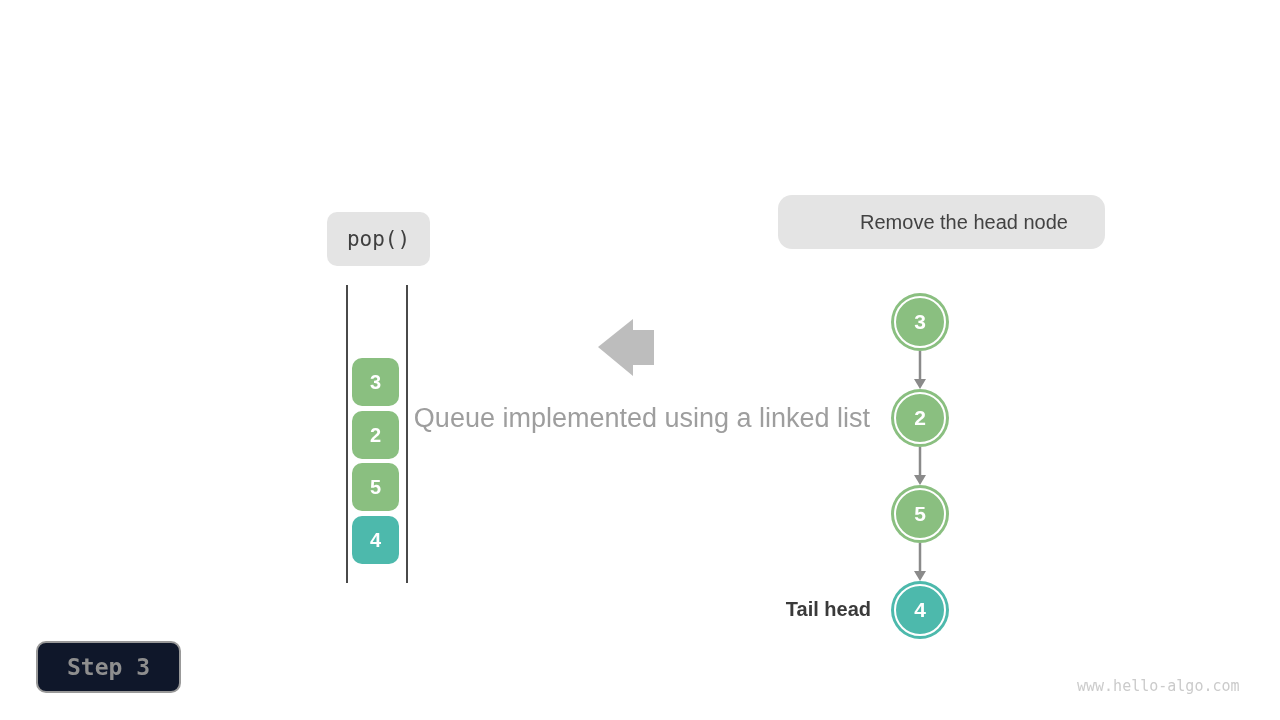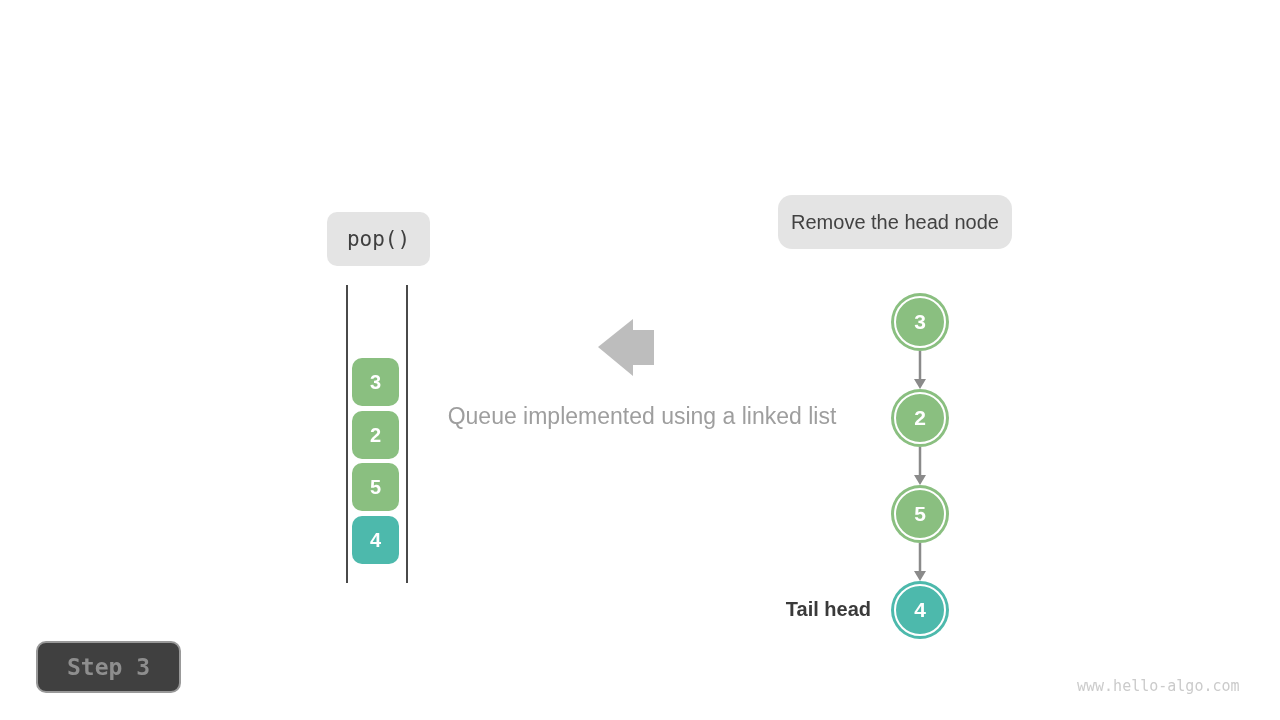--- a/index.html
+++ b/index.html
@@ -19,24 +19,25 @@
     background: #e4e4e4;
     color: #3f3f3f;
   }
   .pill.op {
     left: 327px; top: 212px; width: 103px; height: 54px;
     border-radius: 10px;
     font-family: "DejaVu Sans Mono", monospace;
     font-size: 21px;
   }
   .pill.annotation {
-    left: 778px; top: 195px; width: 234px; height: 54px;
+    left: 778px; top: 195px; width: 282px; height: 54px;
     border-radius: 14px;
     font-size: 20px;
     color: #424242;
+    padding-left: 45px;
   }
   .qwall {
     position: absolute;
     top: 285px;
     width: 2px;
     height: 298px;
     background: #4a4a4a;
   }
   .qwall.left  { left: 346px; }
   .qwall.right { left: 406px; }
@@ -55,21 +56,21 @@
   }
   .block-arrow {
     position: absolute;
     left: 598px; top: 319px;
   }
   .caption {
     position: absolute;
     left: 410px; top: 403px; width: 464px;
     text-align: center;
     color: #9e9e9e;
-    font-size: 23px;
+    font-size: 27px;
   }
   .node-label {
     position: absolute;
     width: 180px;
     text-align: right;
     font-weight: bold;
     font-size: 20px;
     color: #3a3a3a;
   }
   .node-label.head { left: 691px; top: 310px; }
@@ -93,21 +94,21 @@
     left: 0; top: 0;
     width: 1280px; height: 720px;
     pointer-events: none;
   }
   .step-badge {
     position: absolute;
     left: 36px; top: 641px;
     width: 141px; height: 48px;
     border: 2px solid #999999;
     border-radius: 10px;
-    background: #404040;
+    background: #0f172a;
     display: flex;
     align-items: center;
     justify-content: center;
     font-family: "DejaVu Sans Mono", monospace;
     font-size: 23px;
     font-weight: bold;
     color: #8e8e8e;
   }
   .watermark {
     position: absolute;

